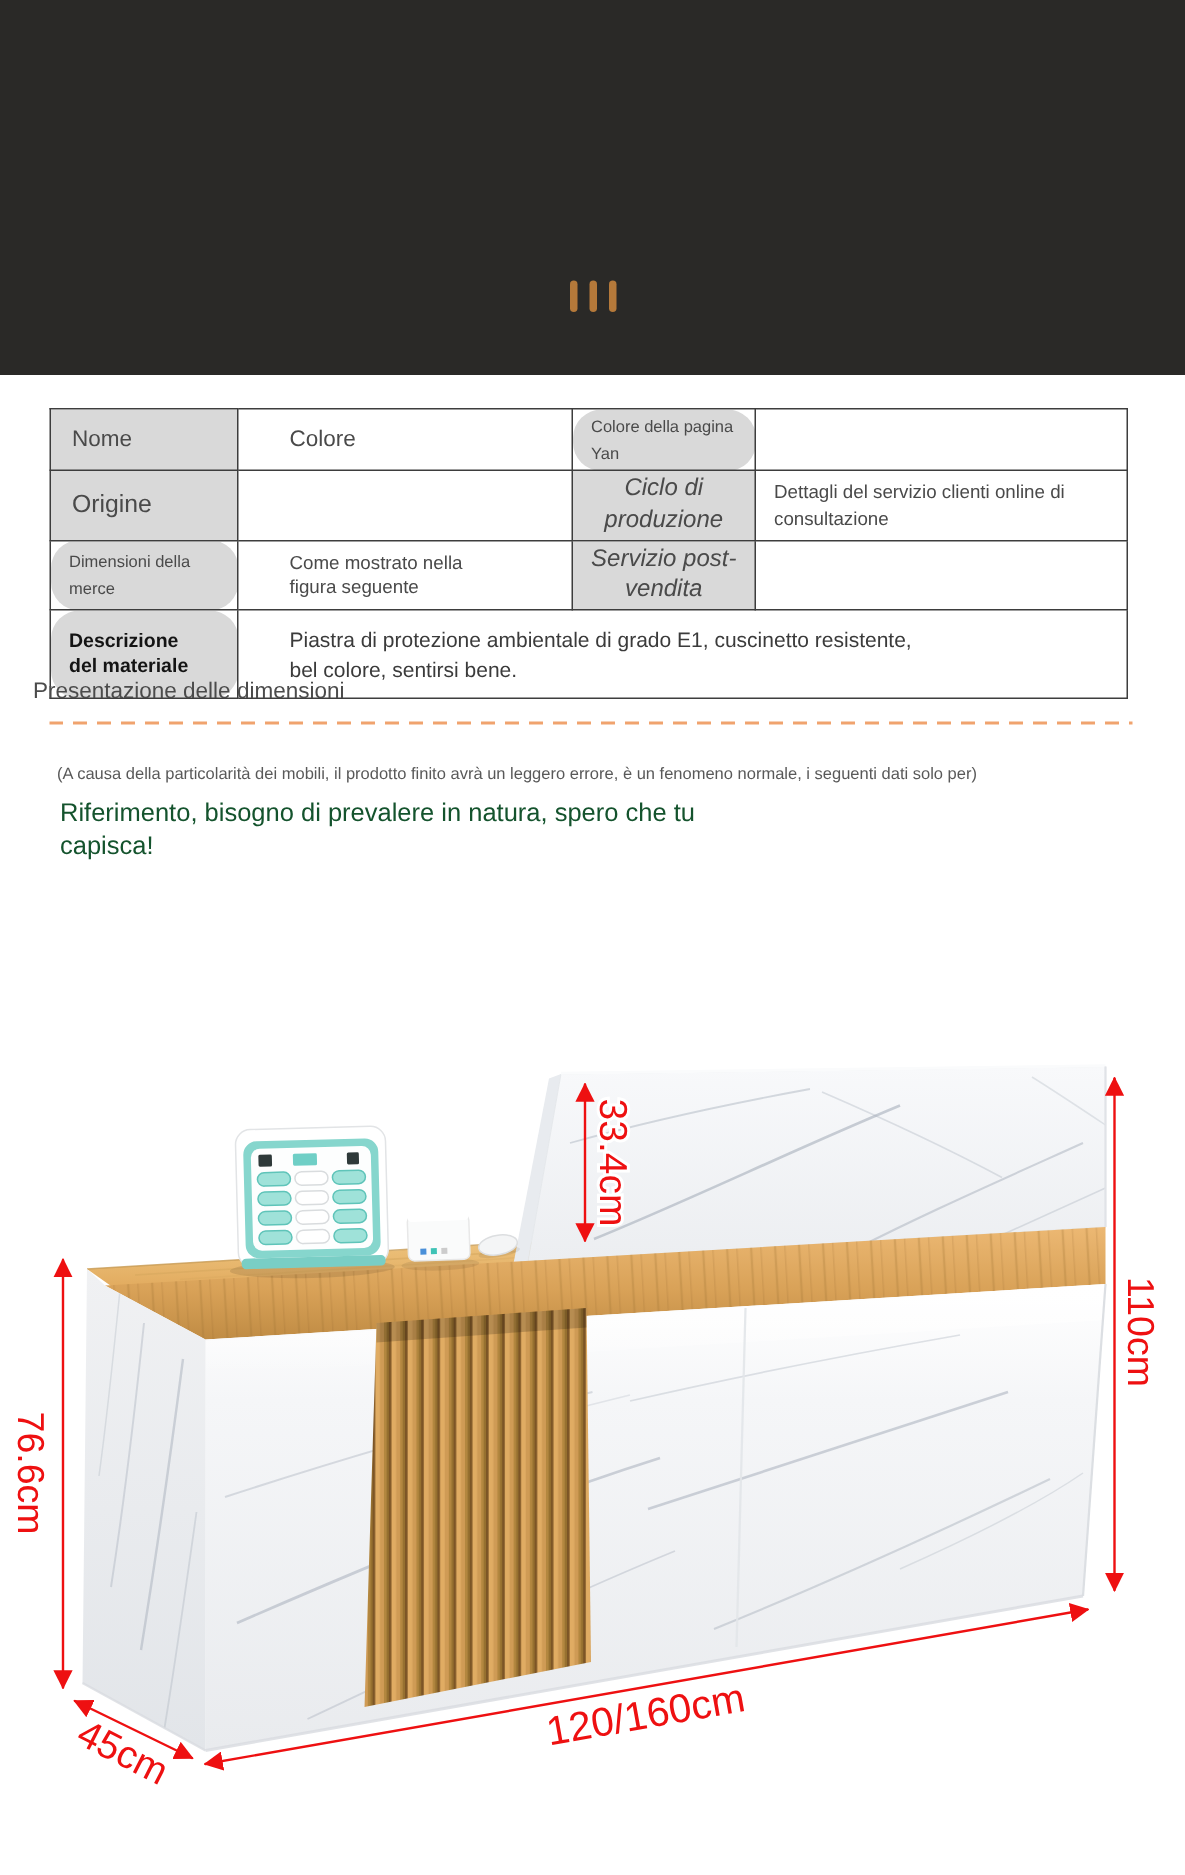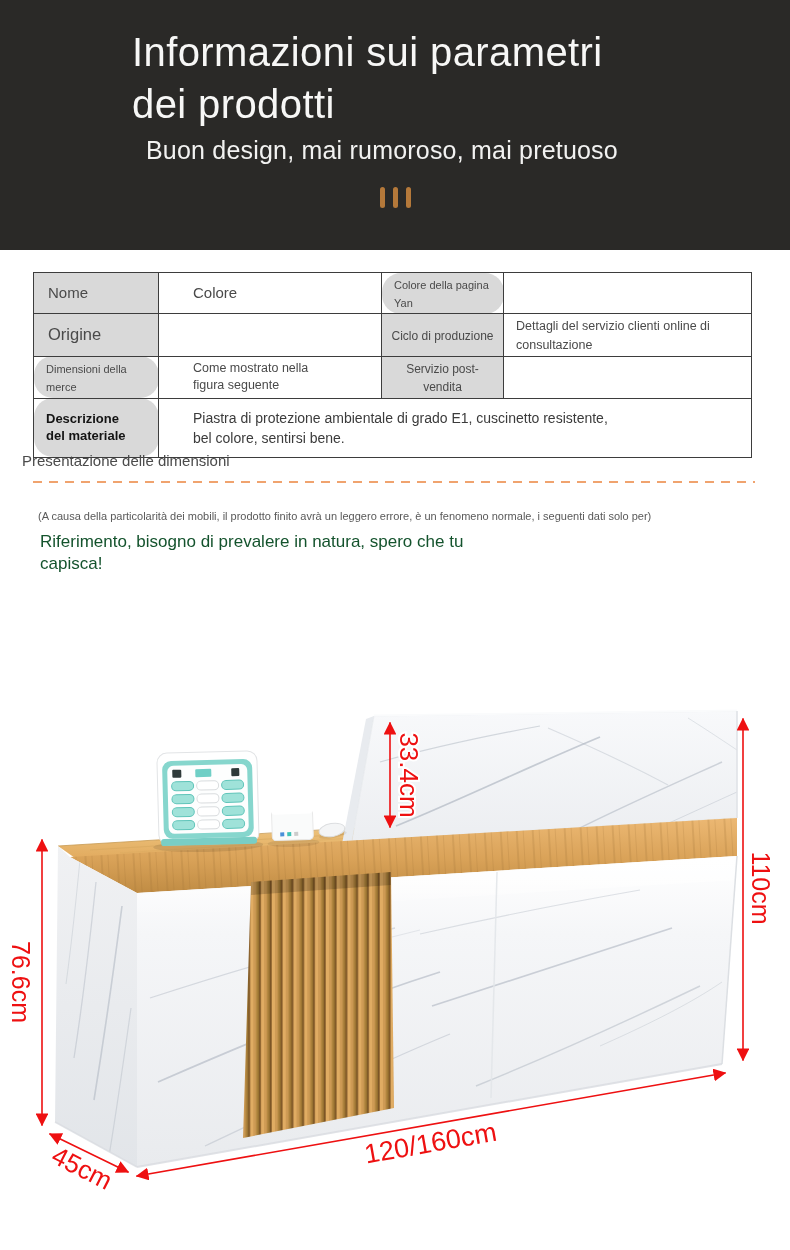--- a/index.html
+++ b/index.html
@@ -16,21 +16,21 @@
   .bar{width:5px;height:21px;border-radius:3px;background:#b5793a;}
 
   
   table.spec{position:absolute;left:33px;top:272px;width:718px;border-collapse:collapse;
              table-layout:fixed;}
   table.spec td{border:1px solid #3d3d3d;box-sizing:border-box;vertical-align:middle;
                 padding:2px 6px;color:#4a4a4a;overflow:hidden;}
   td.lbl{background:#d9d9d9;}
   tr.r1 td{height:31px;} tr.r2 td{height:30px;} tr.r3 td{height:28px;} tr.r4 td{height:59px;margin-top:12px;}
   .f15{font-size:15px;} .f16{font-size:16.5px;margin-top:24px;}
-  .f11{font-size:11px;line-height:1.3;} .f12{font-size:12px;line-height:1.3;}
+  .f11{font-size:11px;line-height:1.3;} .f12{font-size:16px;line-height:1.3;font-style:italic;}
   .f125{font-size:12.5px;line-height:1.35;} .f14{font-size:14px;line-height:1.45;color:#3b3b3b;}
   .padL{padding-left:14px !important;} .padL2{padding-left:12px !important;border-radius:19px;}
   .indent{padding-left:34px !important;}
   .center{text-align:center;}
   .boldlbl{font-weight:800;color:#141414;font-size:13px;line-height:1.3;}
   .w80{display:block;max-width:80px;} .w120{display:block;max-width:124px;}
   .w420{display:block;max-width:430px;}
 
   
   .dim-title{position:absolute;left:22px;top:452px;font-size:15px;color:#4b4b4b;}
@@ -40,25 +40,20 @@
   .note-large{position:absolute;left:40px;top:531px;font-size:17px;color:#14532d;
               width:470px;line-height:1.3;}
 
   svg.scene{position:absolute;left:0;top:560px;width:790px;height:690px;}
   svg text.red{fill:#ee1011;font-family:"Liberation Sans",sans-serif;}
 </style>
 </head>
 <body>
 
 <div class="header">
-  <div class="title">
-    <div>Informazioni sui parametri</div>
-    <div>dei prodotti</div>
-  </div>
-  <div class="subtitle">Buon design, mai rumoroso, mai pretuoso</div>
   <div class="bars">
     <span class="bar"></span>
     <span class="bar"></span>
     <span class="bar"></span>
   </div>
 </div>
 
 <table class="spec">
   <colgroup>
       <col style="width:125px">

